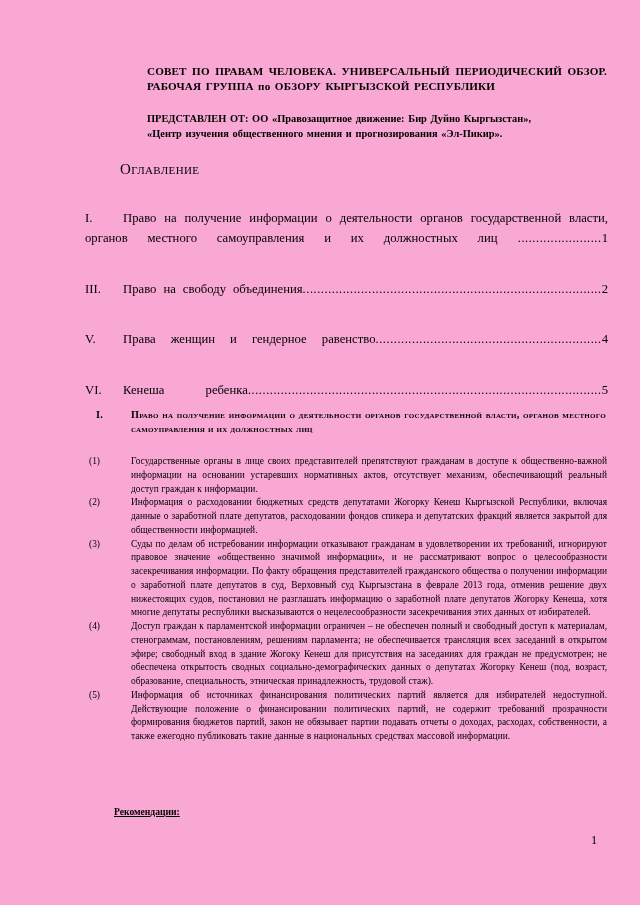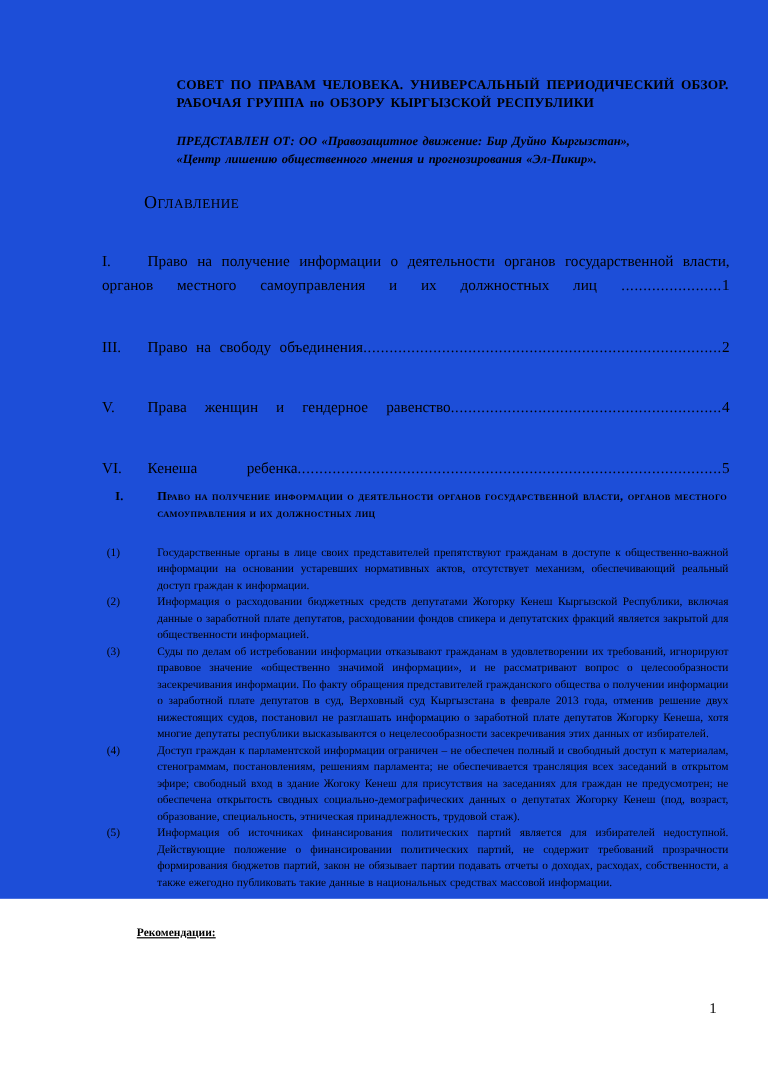--- a/index.html
+++ b/index.html
@@ -14,22 +14,22 @@
     font-family: "Liberation Serif", "DejaVu Serif", serif;
     color: #000000;
     overflow: hidden;
   }
 
   .page {
     position: absolute;
     left: 0;
     top: 0;
     width: 640px;
-    height: 749px;
-    background: #1d4ed8;
+    height: 905px;
+    background: #f9a8d4;
   }
 
   
   .header-block {
     position: absolute;
     left: 147px;
     top: 64px;
     width: 460px;
   }
   .doc-title {
@@ -49,21 +49,20 @@
     width: 462px;
   }
   .submitted-line {
     font-weight: bold;
     font-size: 10.4px;
     line-height: 15.2px;
     text-align: justify;
     text-align-last: left;
     word-spacing: 1.1px;
     margin: 0;
-    font-style: italic;
   }
 
   
   .toc-heading {
     position: absolute;
     left: 120px;
     top: 161px;
     font-size: 15px;
     font-weight: normal;
     font-variant: small-caps;
@@ -152,21 +151,21 @@
     left: 0;
     top: 0;
     width: 32px;
     text-align: left;
   }
 
   
   .recommendations {
     position: absolute;
     left: 114px;
-    top: 772px;
+    top: 806px;
     font-size: 9.6px;
     font-weight: bold;
     text-decoration: underline;
   }
 
   
   .page-number {
     position: absolute;
     left: 591px;
     top: 833px;
@@ -177,21 +176,21 @@
 <body>
 
 <div class="page">
 
   <div class="header-block">
     <p class="doc-title">СОВЕТ ПО ПРАВАМ ЧЕЛОВЕКА. УНИВЕРСАЛЬНЫЙ ПЕРИОДИЧЕСКИЙ ОБЗОР. РАБОЧАЯ ГРУППА по ОБЗОРУ КЫРГЫЗСКОЙ РЕСПУБЛИКИ</p>
   </div>
 
   <div class="submitted-block">
     <p class="submitted-line">ПРЕДСТАВЛЕН ОТ: ОО «Правозащитное движение: Бир Дуйно Кыргызстан»,</p>
-    <p class="submitted-line">«Центр лишению общественного мнения и прогнозирования «Эл-Пикир».</p>
+    <p class="submitted-line">«Центр изучения общественного мнения и прогнозирования «Эл-Пикир».</p>
   </div>
 
   <div class="toc-heading">Оглавление</div>
 
   <div class="toc">
 
     <div class="toc-entry wrap">
       <span class="roman">I.</span><span class="toc-text">Право на получение информации о деятельности органов государственной власти, органов местного самоуправления и их должностных лиц</span><span class="leader"> .......................</span><span class="pg">1</span>
     </div>
 

